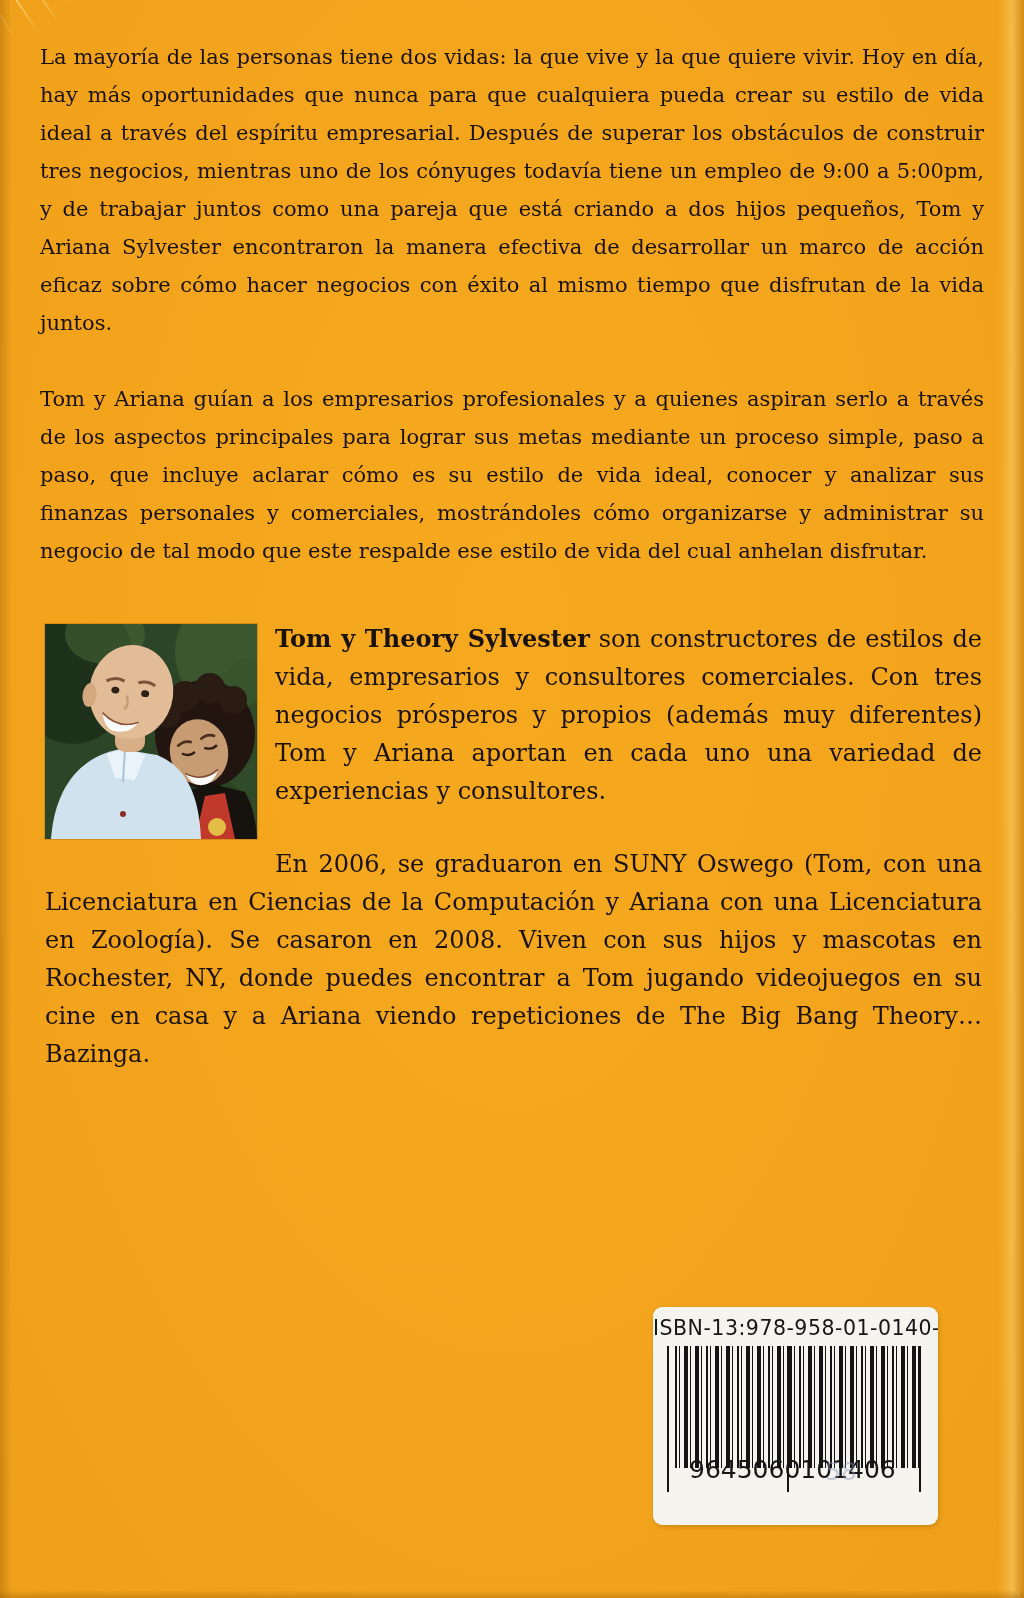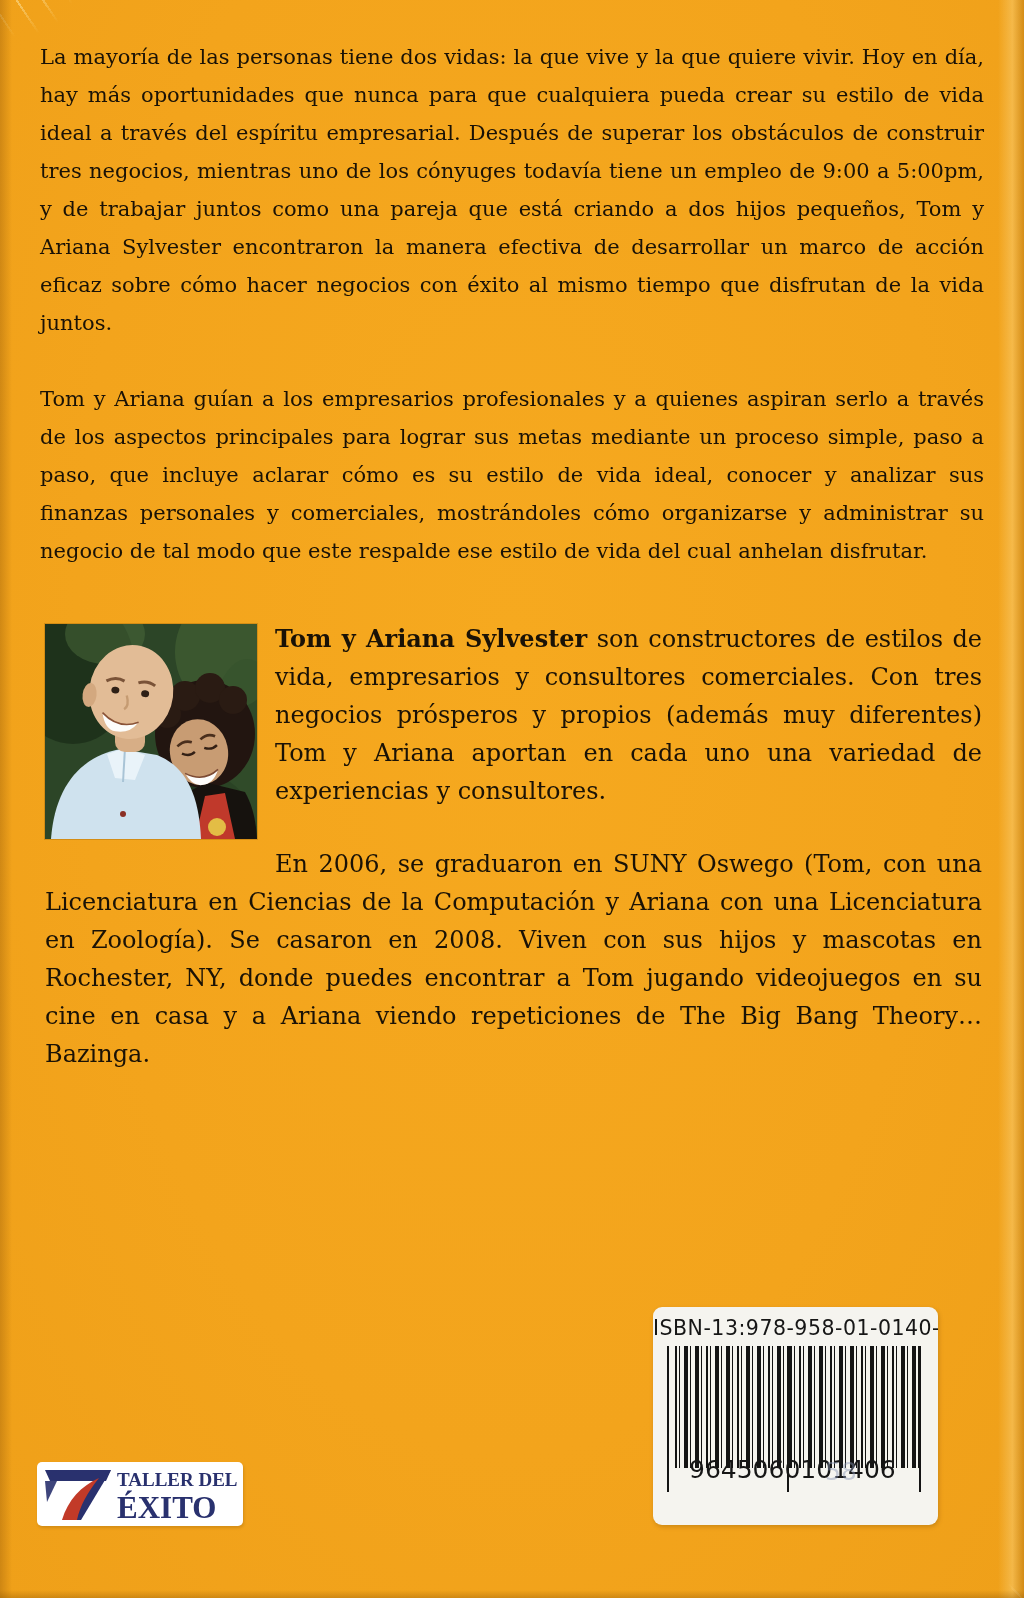--- a/index.html
+++ b/index.html
@@ -201,48 +201,35 @@
           <path d="M92,58 q9,-4 17,1" stroke="#7a5338" stroke-width="3" fill="none"></path>
           <ellipse cx="70" cy="68" rx="4" ry="3.4" fill="#2e2016"></ellipse>
           <ellipse cx="100" cy="68" rx="4" ry="3.4" fill="#2e2016"></ellipse>
           <path d="M82,72 q4,10 -1,14" stroke="#c59b72" stroke-width="2.4" fill="none"></path>
           <path d="M60,92 q18,15 37,5 q-8,13 -22,12 q-11,-1 -15,-17z" fill="#fdfdfb"></path>
           <path d="M60,92 q18,15 37,5" stroke="#8a5337" stroke-width="1.6" fill="none"></path>
         </g>
       </g>
     </svg>
     <p class="bio-p">
-      <span class="bold">Tom y Ariana Sylvester</span><span> son constructores de estilos de vida, empresarios y consultores comerciales. Con tres negocios prósperos y propios (además muy diferentes) Tom y Ariana aportan en cada uno una variedad de experiencias y consultores.</span>
+      <span class="bold">Tom y Theory Sylvester</span><span> son constructores de estilos de vida, empresarios y consultores comerciales. Con tres negocios prósperos y propios (además muy diferentes) Tom y Ariana aportan en cada uno una variedad de experiencias y consultores.</span>
     </p>
     <p class="bio-p bio-p2">En 2006, se graduaron en SUNY Oswego (Tom, con una Licenciatura en Ciencias de la Computación y Ariana con una Licenciatura en Zoología). Se casaron en 2008. Viven con sus hijos y mascotas en Rochester, NY, donde puedes encontrar a Tom jugando videojuegos en su cine en casa y a Ariana viendo repeticiones de The Big Bang Theory… Bazinga.</p>
   </div>
 
   <div class="barcode">
     <div class="isbn">ISBN-13:978-958-01-0140-6</div>
     <div class="bars-wrap">
       <div class="guard g1"></div>
       <div class="guard g2"></div>
       <div class="guard g3"></div>
       <div class="bars"></div>
       <div class="digits">
         <span>9</span>
         <span>645060</span>
         <span class="grp2">101406</span>
       </div>
       <div class="ghost">58</div>
     </div>
   </div>
 
-  <div class="publisher">
-    <svg viewBox="0 0 206 64" width="206" height="64" role="img">
-
-      <g>
-        <path d="M8,8 L74,8 L69,19 L13,19 Z" fill="#29316e"></path>
-        <path d="M74,8 L44,58 L30,58 L57,19 Z" fill="#29316e"></path>
-        <path d="M25,58 C31,38 44,24 62,16 C50,31 43,44 40,58 Z" fill="#c23a28"></path>
-        <path d="M8,19 L20,19 L10,40 Z" fill="#29316e" opacity=".9"></path>
-      </g>
-      <text x="80" y="24" font-family="Liberation Serif, DejaVu Serif, serif" font-weight="bold" font-size="19" fill="#29316e">TALLER DEL</text>
-      <text x="80" y="56" font-family="Liberation Serif, DejaVu Serif, serif" font-weight="bold" font-size="31" fill="#29316e">ÉXITO</text>
-    </svg>
-  </div>
 
 </div>
 
 </body></html>

